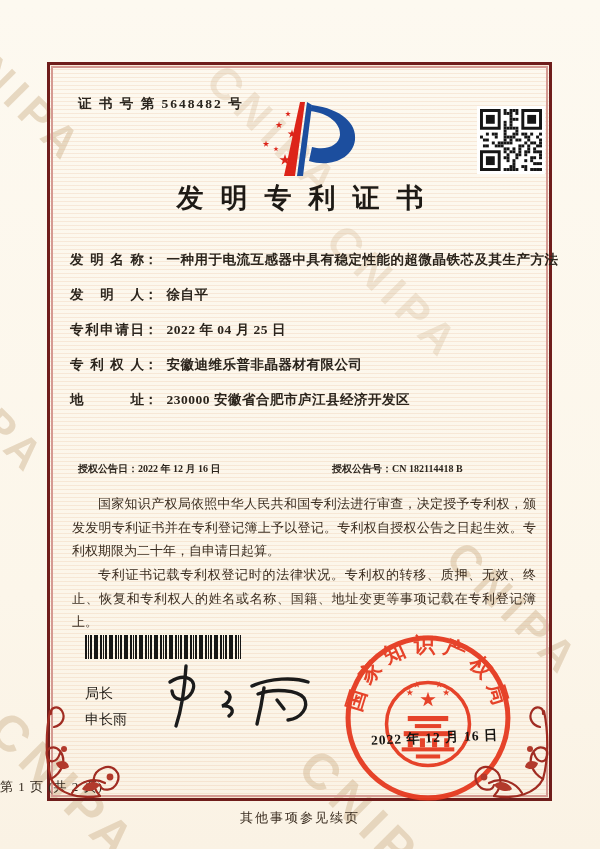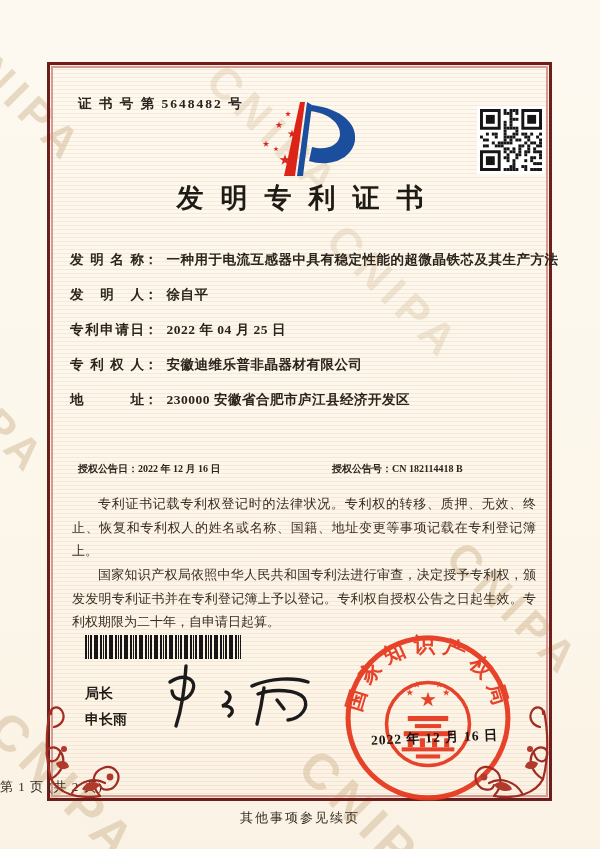--- a/index.html
+++ b/index.html
@@ -31,21 +31,21 @@
   .fvalue{display:inline-block;padding-left:9px;letter-spacing:.5px;}
   .grant{left:78px;top:462px;width:462px;font-size:10px;font-weight:600;color:#2b241c;white-space:nowrap;}
   .grant .g2{position:absolute;left:254px;top:0;}
   .paras{left:72px;top:492px;width:464px;font-size:13px;line-height:1.82;color:#3a2c1f;
          font-weight:500;text-align:justify;}
   .paras p{margin:0;text-indent:2em;}
   .barcode{left:85px;top:635px;width:156px;height:24px;
      background-image:
        repeating-linear-gradient(90deg,#161616 0,#161616 2px,rgba(0,0,0,0) 2px,rgba(0,0,0,0) 5px),
        repeating-linear-gradient(90deg,#161616 0,#161616 1px,rgba(0,0,0,0) 1px,rgba(0,0,0,0) 3px);}
-  .director{left:85px;top:681px;font-size:14px;font-weight:bold;color:#211c16;line-height:26px;}
+  .director{left:85px;top:681px;font-size:14px;font-weight:normal;color:#211c16;line-height:26px;}
   .sign{left:146px;top:656px;z-index:3;}
   .seal{left:343px;top:633px;z-index:3;opacity:.95;}
   .seal-date{left:371px;top:729px;z-index:4;font-size:13.5px;font-weight:bold;color:#151310;
              letter-spacing:1px;transform:rotate(-2.5deg);white-space:nowrap;}
   .footer-page{left:0;top:778px;width:600px;font-size:13px;color:#33291e;letter-spacing:1px;}
   .note{left:0;top:809px;width:600px;text-align:center;font-size:13px;color:#3a2d20;letter-spacing:2px;}
   .corner{position:absolute;z-index:3;}
   .corner.left{left:42px;top:693px;}
   .corner.right{left:452px;top:693px;transform:scaleX(-1);}
 </style>
@@ -236,22 +236,22 @@
       <span class="flabel">地址</span><span class="fcolon">：</span><span class="fvalue">230000 安徽省合肥市庐江县经济开发区</span>
     </div>
   </div>
 
   <div class="abs grant">
     <span><span>授权公告日</span><span>：</span><span>2022 年 12 月 16 日</span></span>
     <span class="g2"><span>授权公告号</span><span>：</span><span>CN 182114418 B</span></span>
   </div>
 
   <div class="abs paras">
+    <p>国家知识产权局依照中华人民共和国专利法进行审查，决定授予专利权，颁发发明专利证书并在专利登记簿上予以登记。专利权自授权公告之日起生效。专利权期限为二十年，自申请日起算。</p>
     <p>专利证书记载专利权登记时的法律状况。专利权的转移、质押、无效、终止、恢复和专利权人的姓名或名称、国籍、地址变更等事项记载在专利登记簿上。</p>
-    <p>国家知识产权局依照中华人民共和国专利法进行审查，决定授予专利权，颁发发明专利证书并在专利登记簿上予以登记。专利权自授权公告之日起生效。专利权期限为二十年，自申请日起算。</p>
   </div>
 
   <div class="abs barcode"></div>
 
   <div class="abs director">
     <div>局长</div>
     <div>申长雨</div>
   </div>
 
   <svg class="abs sign" width="172" height="80" viewBox="0 0 172 80">

